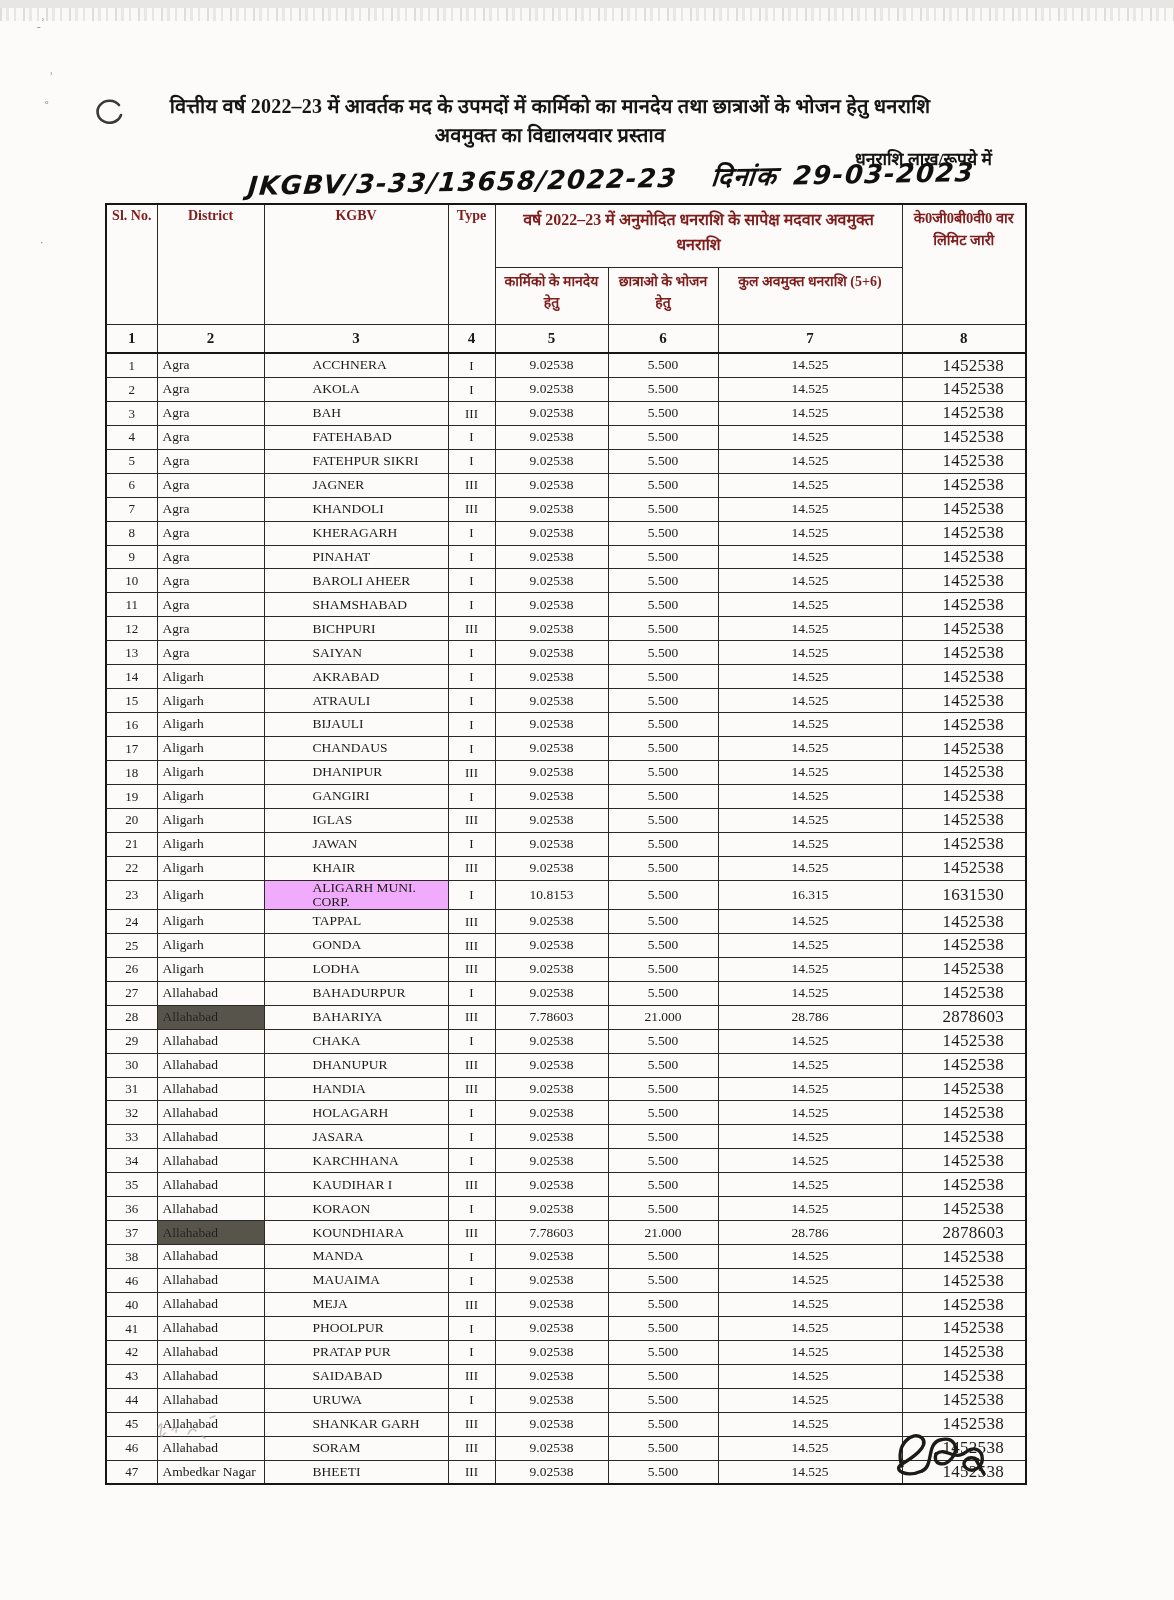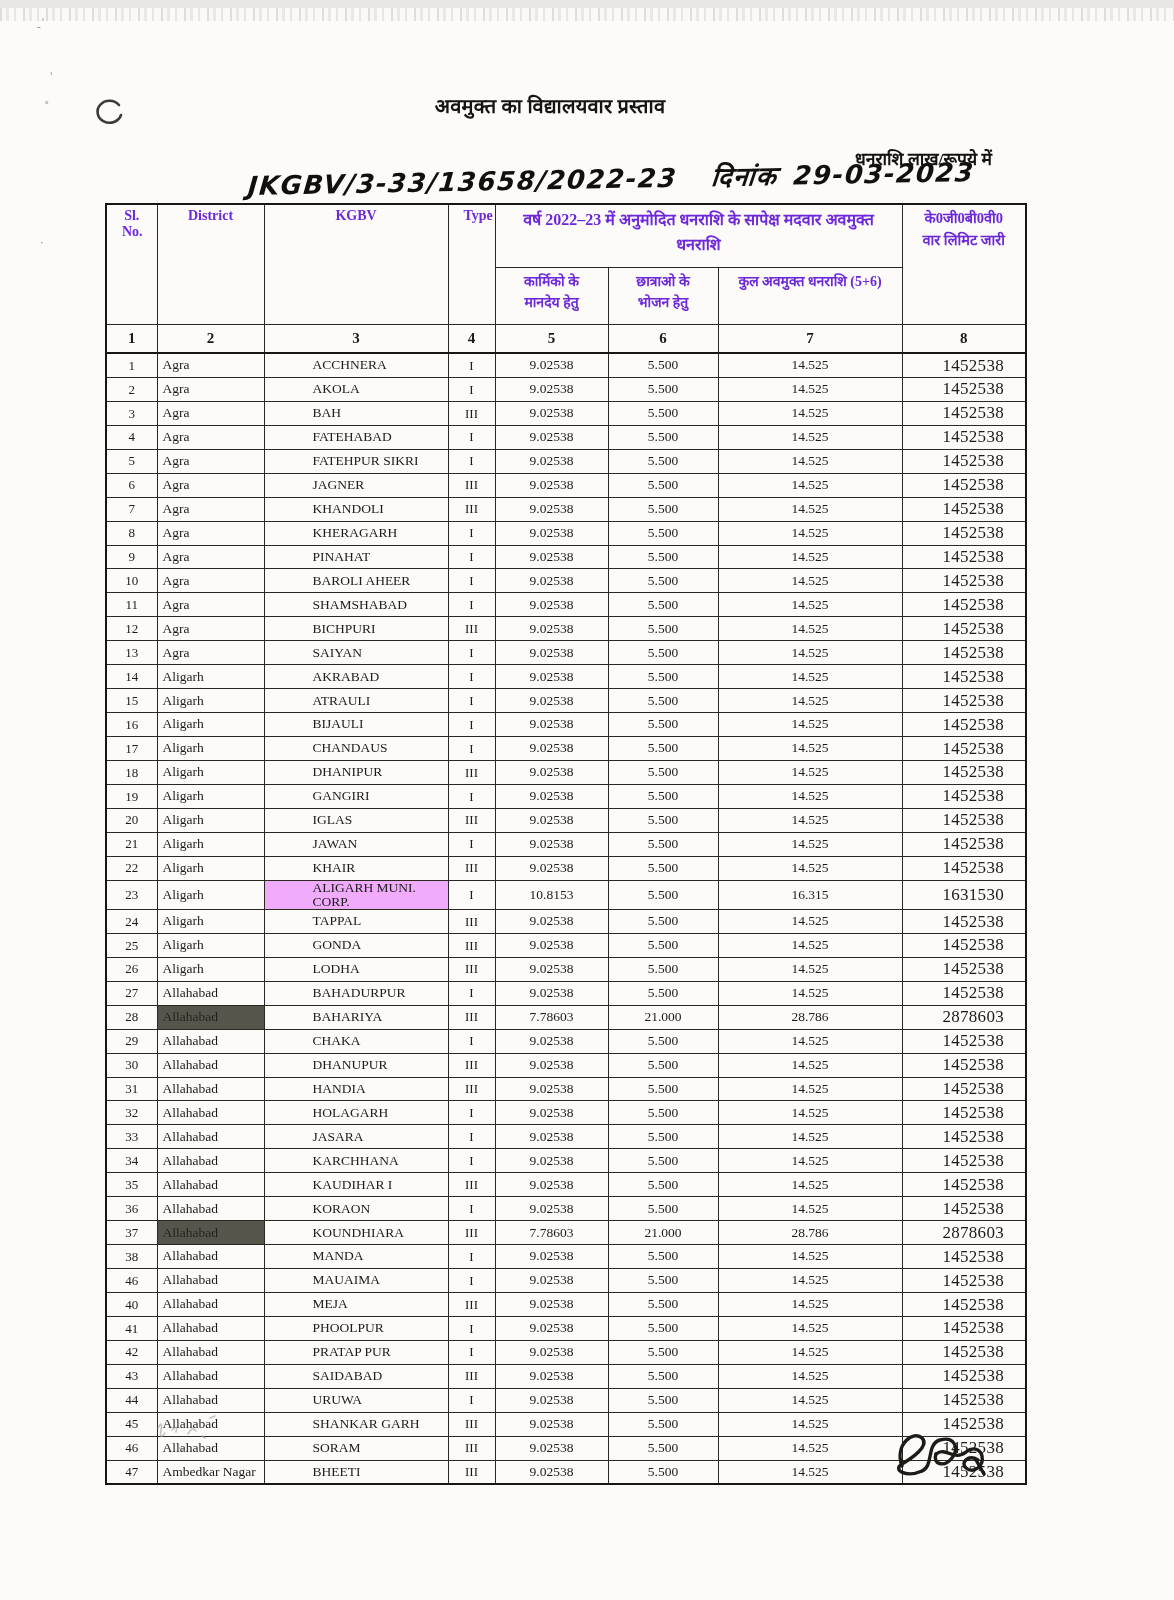--- a/index.html
+++ b/index.html
@@ -37,21 +37,21 @@
   .handwritten .gap { margin-left:34px; }
   .handwritten .gap2 { margin-left:16px; }
 
   table.alloc {
     position:absolute; left:105px; top:195px; width:920px;
     border-collapse:collapse; table-layout:fixed;
     border:2.5px solid #181611;
   }
   .alloc th, .alloc td { border:1px solid #2a2822; overflow:hidden; }
   .alloc thead th {
-    font-weight:bold; color:#6d28d9; padding:3px 15px; vertical-align:top;
+    font-weight:bold; color:#7f1d1d; padding:3px 4px; vertical-align:top;
   }
   th.en-head { font-size:14px; font-family:"Liberation Serif",serif; }
   th.merged-head { font-size:16px; line-height:1.55; padding-top:5px; }
   th.sub-head { font-size:14px; line-height:1.5; vertical-align:middle; }
   th.limit-head { font-size:14.5px; line-height:1.5; padding-top:5px; }
   .numrow td {
     font-weight:bold; font-size:15px; text-align:center; height:25px;
     border-bottom:2.5px solid #181611; line-height:1;
   }
   .alloc tbody td {
@@ -78,20 +78,21 @@
   <div class="scan-noise"></div>
   <div class="speck" style="left:36px; top:8px;">ˍʾ</div>
   <div class="speck" style="left:50px; top:62px;">ʾ</div>
   <div class="speck" style="left:44px; top:92px;">˚</div>
   <div class="speck" style="left:40px; top:228px;">·</div>
 
   <div class="title-block">
     <svg class="circle-mark" width="32" height="30" viewBox="0 0 32 30">
       <path d="M27,7 A12,11 0 1 0 29,17" fill="none" stroke="#3c3a35" stroke-width="2.6" stroke-linecap="round"></path>
     </svg>
+    <div class="title-line">वित्तीय वर्ष 2022–23 में आवर्तक मद के उपमदों में कार्मिको का मानदेय तथा छात्राओं के भोजन हेतु  धनराशि</div>
     <div class="title-line">अवमुक्त का विद्यालयवार प्रस्ताव</div>
   </div>
 
   <div class="currency-note">धनराशि लाख/रूपये में</div>
 
   <div class="handwritten">
     <span>JKGBV/3-33/13658/2022-23</span><span class="gap">दिनांक</span><span class="gap2">29-03-2023</span>
   </div>
 
   <table class="alloc">

